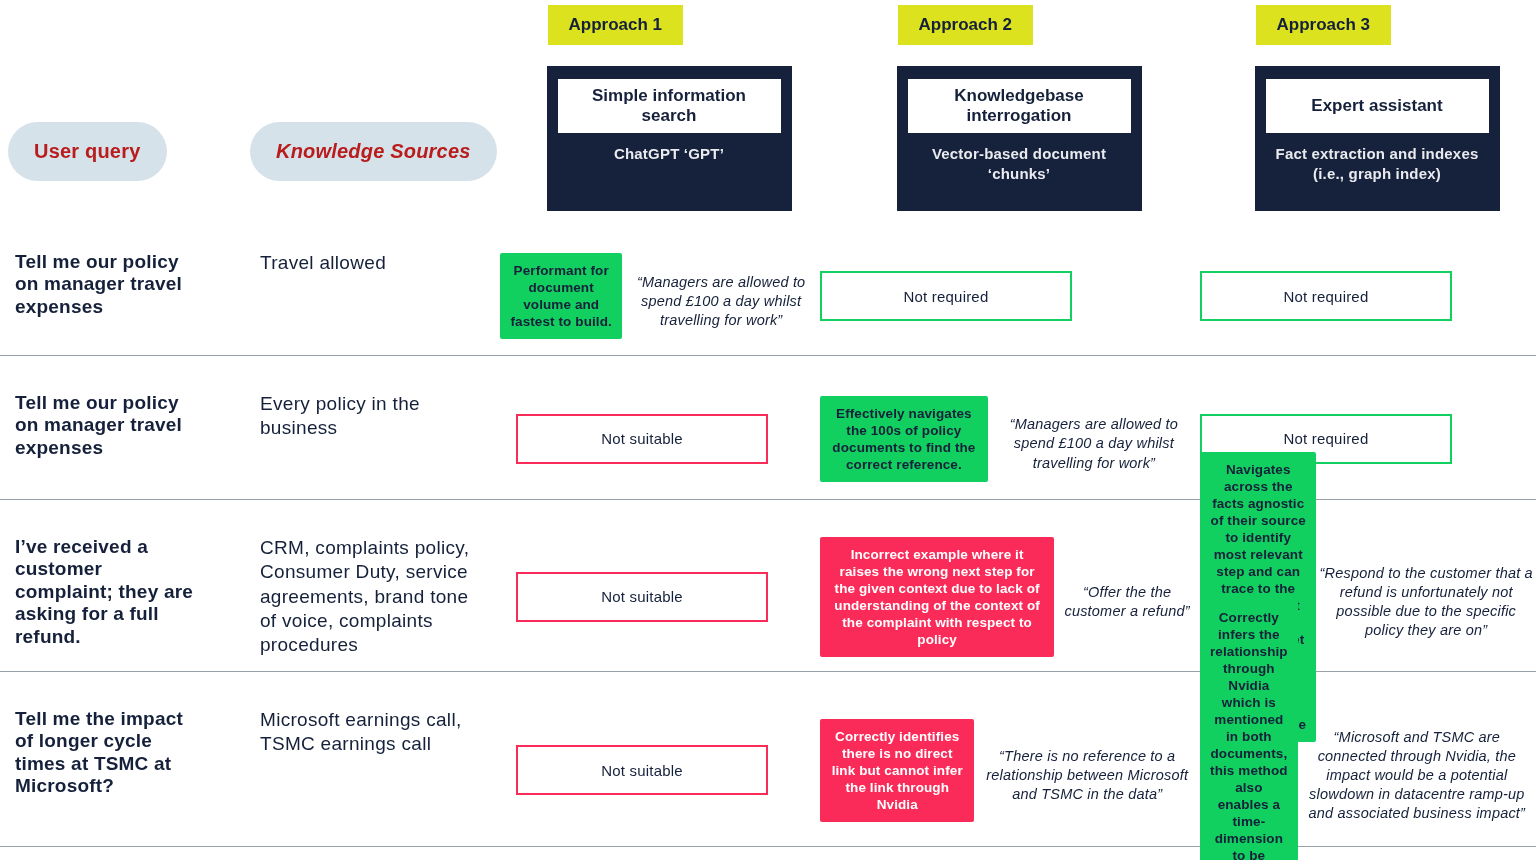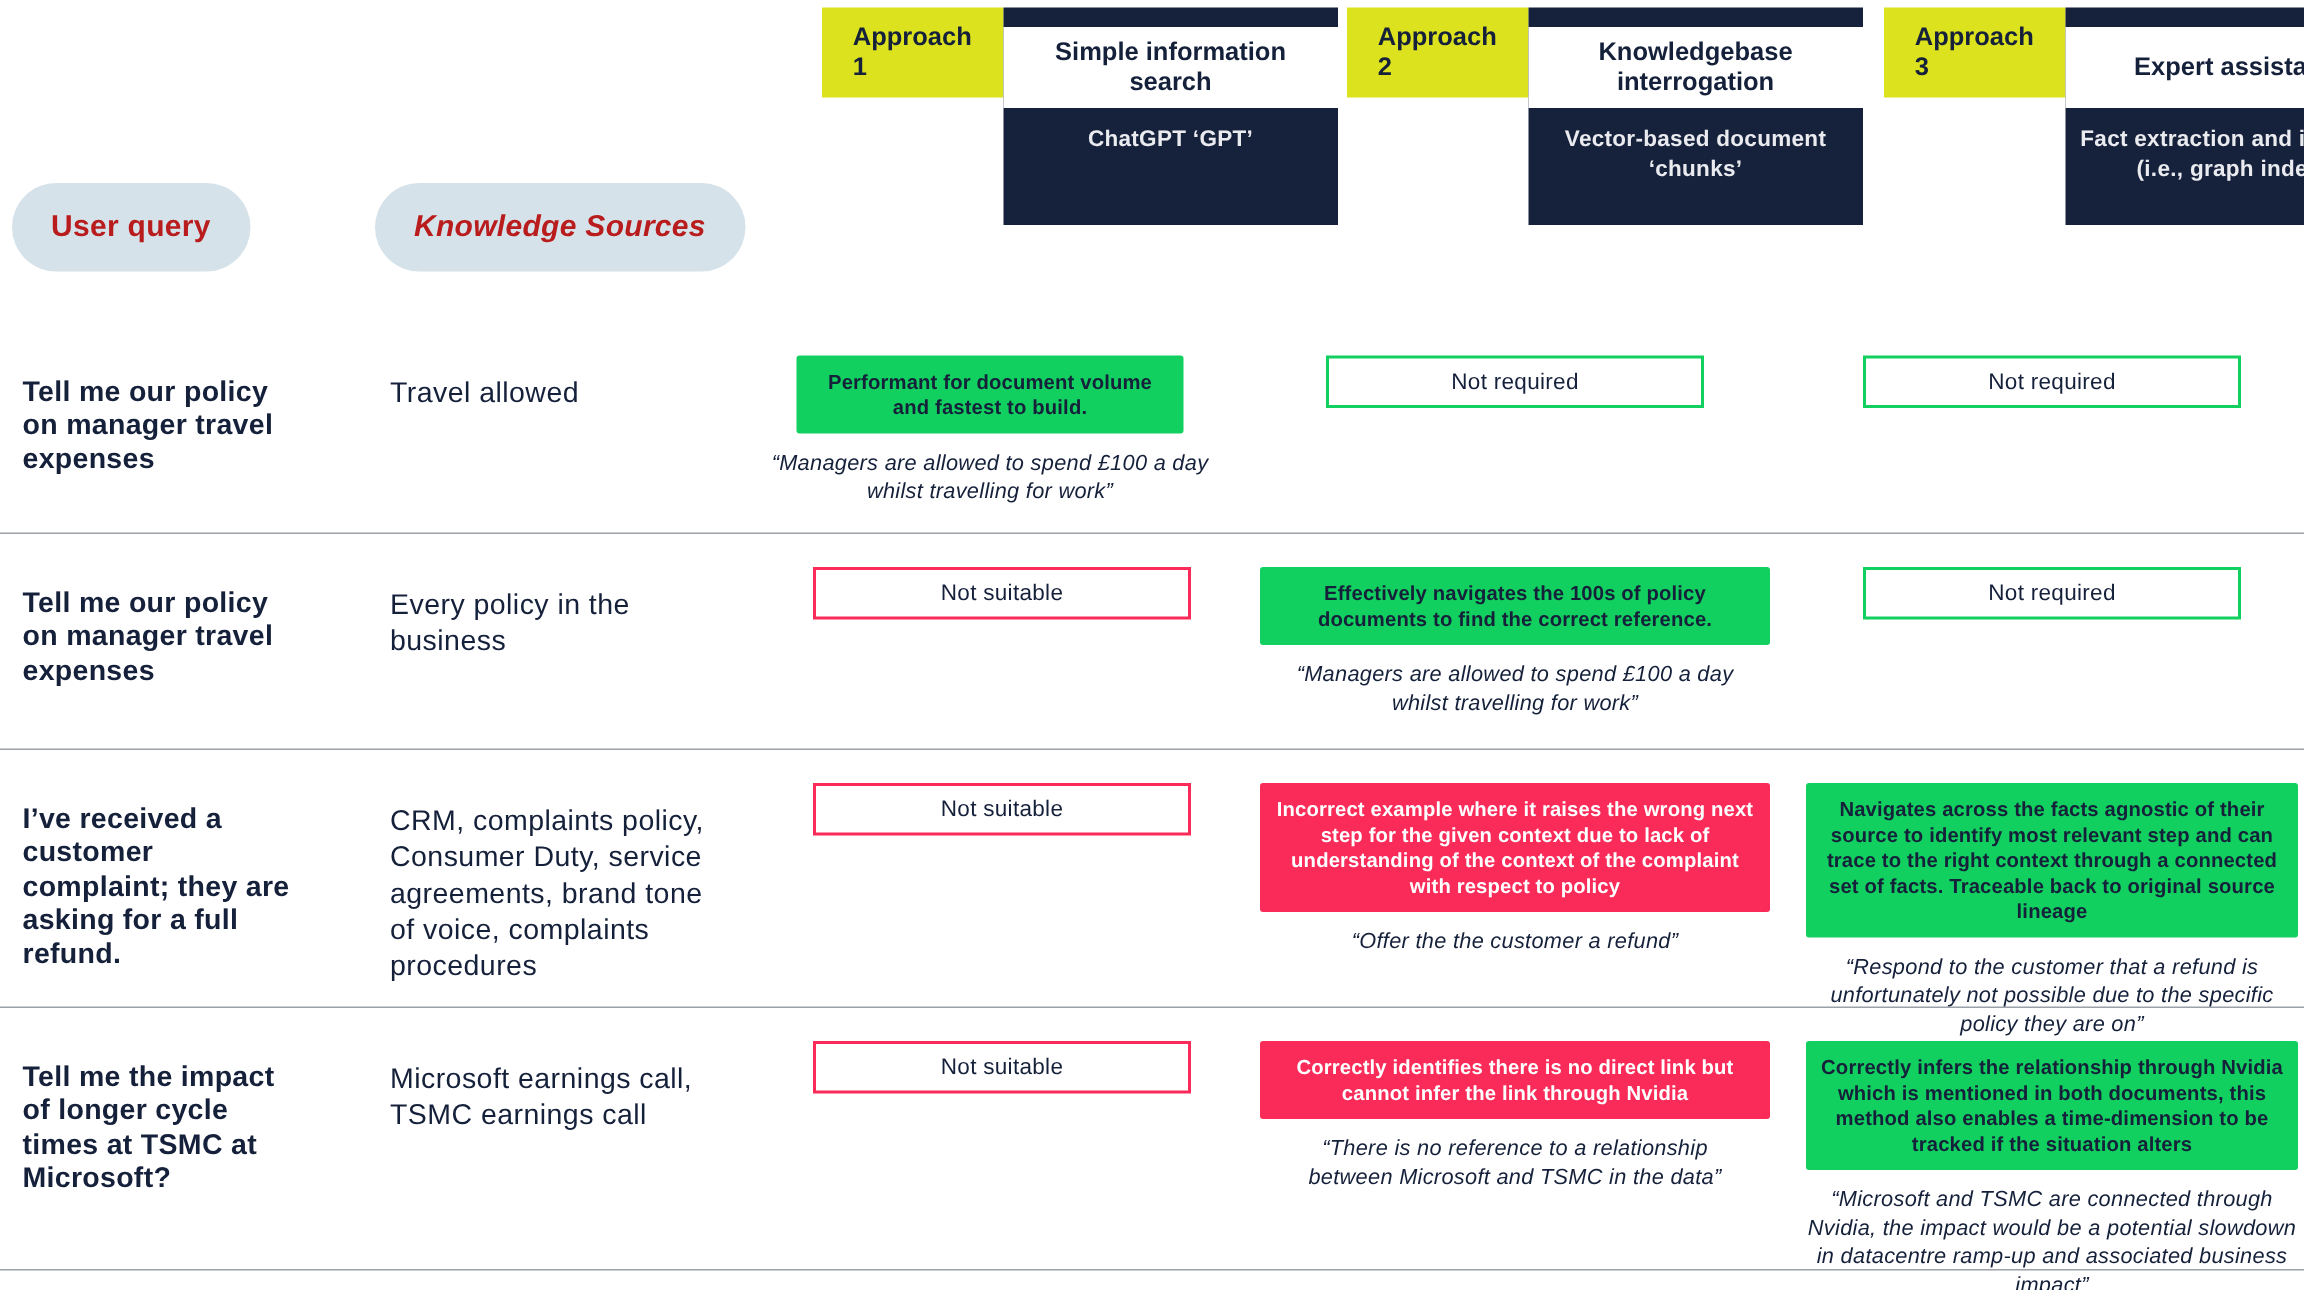--- a/index.html
+++ b/index.html
@@ -25,21 +25,21 @@
     letter-spacing:.2px;
     padding:18px 26px;
     border-radius:999px;
     white-space:nowrap;
   }
   .head-left1 { padding:122px 0 0 8px; }
   .head-left2 { padding:122px 0 0 2px;font-style:italic; }
 
   
   .head-approach { display:flex; flex-direction:column; align-items:center; padding-top:5px; }
-  .approach-block { width:227px; display:flex; flex-direction:row; align-items:flex-start; }
+  .approach-block { width:227px; display:flex; flex-direction:column; align-items:flex-start;gap:21px; }
   .tag {
     background:#dce21e;
     color:#15203a;
     font-weight:bold;
     font-size:17px;
     padding:10px 21px;
     margin-left:1px;
   }
   .card {
     width:245px; height:145px;
@@ -62,24 +62,24 @@
   .query {
     font-weight:bold; font-size:19px; line-height:1.18; letter-spacing:.2px;
     max-width:196px; padding:36px 0 0 15px;
   }
   .sources {
     font-size:19px; line-height:1.28; letter-spacing:.3px;
     max-width:228px; padding:36px 0 0 12px;
   }
 
   
-  .acell { display:flex; flex-direction:column; align-items:center; padding-top:22px; }
+  .acell { display:flex; align-items:center; padding-top:22px; }
 
   .status {
-    width:252px; height:35px;
+    width:252px; height:50px;
     background:#ffffff;
     display:flex; align-items:center; justify-content:center;
     font-size:15px; letter-spacing:.2px;
   }
   .status--ok  { border:2px solid #12d05f; }
   .status--bad { border:2px solid #fa2b59;margin-left:16px; }
 
   .callout {
     display:flex; align-items:center; justify-content:center;
     text-align:center;

